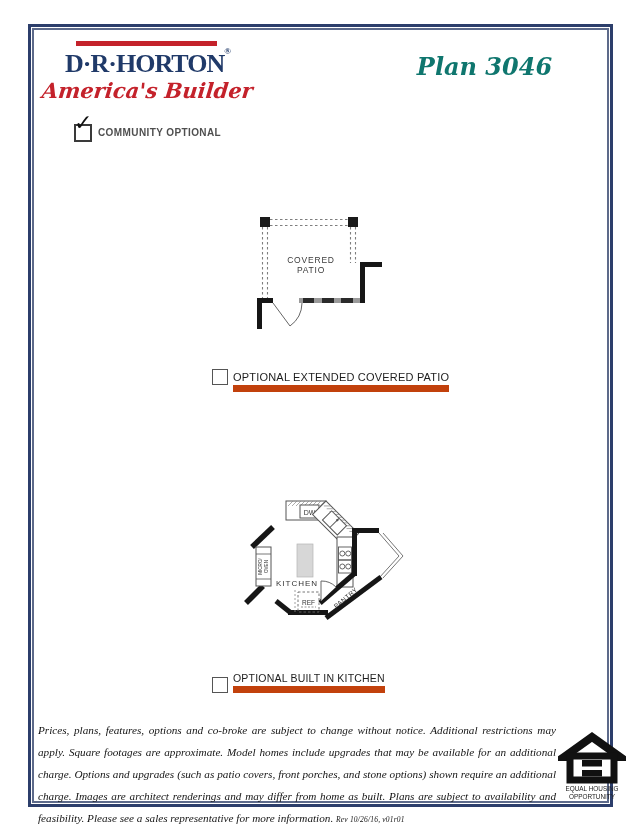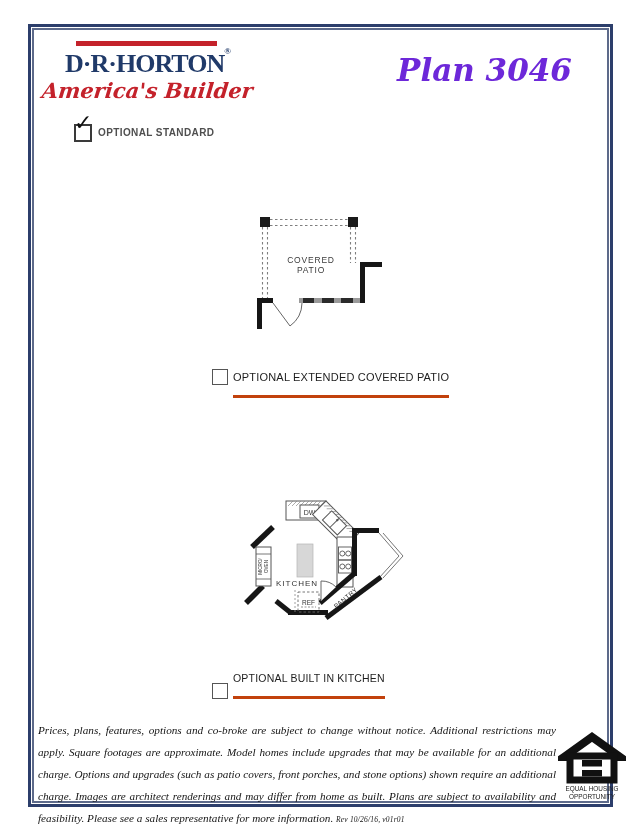--- a/index.html
+++ b/index.html
@@ -15,31 +15,31 @@
   .logo-bar{position:absolute;left:76px;top:41px;width:141px;height:5px;background:#c4222b;}
   .logo-brand{position:absolute;left:58px;top:46px;width:180px;text-align:center;
          font-family:"Liberation Serif",serif;font-weight:bold;font-size:26px;
          color:#203a69;letter-spacing:-1px;white-space:nowrap;}
   .logo-brand sup{font-size:9px;letter-spacing:0;vertical-align:18px;}
   .logo-tagline{position:absolute;left:40px;top:78px;width:215px;text-align:center;
          font-family:"DejaVu Serif",serif;font-style:italic;font-weight:bold;
          font-size:21px;color:#c4222b;transform:skewX(-6deg);white-space:nowrap;}
   .plan-title{position:absolute;left:392px;top:52px;width:185px;text-align:center;
          font-family:"DejaVu Serif",serif;font-style:italic;font-weight:bold;
-         font-size:31px;color:#6d28d9;white-space:nowrap;}
+         font-size:24px;color:#0f766e;white-space:nowrap;}
   
   .opt-row{position:absolute;display:flex;align-items:flex-start;}
   .cbx{position:relative;width:14px;height:14px;border:2px solid #3a3a3a;background:#fff;flex:0 0 auto;}
   .cbx-thin{border:1.5px solid #555;}
   .check-glyph{position:absolute;left:-2px;top:-14px;font-family:"DejaVu Sans",sans-serif;
          font-weight:bold;font-size:22px;color:#101010;line-height:1;}
   .cs-label{margin-left:6px;margin-top:3px;font-size:10px;font-weight:bold;
          color:#4f4f4f;letter-spacing:0.4px;white-space:nowrap;}
   .opt-label{margin-left:5px;margin-top:2px;font-size:11px;color:#1d1d1d;
-         letter-spacing:0.2px;border-bottom:3px solid #c2410c;padding-bottom:12px;
+         letter-spacing:0.2px;border-bottom:7px solid #c2410c;padding-bottom:2px;
          white-space:nowrap;}
   .opt-label.small{font-size:10.5px;}
   
   .plan-svg{position:absolute;}
   
   .disclaimer{position:absolute;left:38px;top:719px;width:518px;margin:0;
          font-family:"Liberation Serif",serif;font-style:italic;font-size:11.2px;
          line-height:22px;color:#141414;text-align:justify;}
   .rev{font-size:7.5px;letter-spacing:0.2px;}
   .eho{position:absolute;left:558px;top:729px;}
@@ -54,21 +54,21 @@
 
   <div class="logo-bar"></div>
   <div class="logo-brand"><span>D·R·HORTON</span><sup>®</sup></div>
   <div class="logo-tagline">America's Builder</div>
   <div class="plan-title">Plan 3046</div>
 
   <div class="opt-row" style="left:74px;top:124px;">
     <span class="cbx">
         <span class="check-glyph">✓</span>
       </span>
-    <span class="cs-label">OPTIONAL STANDARD</span>
+    <span class="cs-label">COMMUNITY OPTIONAL</span>
   </div>
 
   <svg class="plan-svg" style="left:248px;top:205px;" width="154" height="132" viewBox="248 205 154 132">
 
     <g fill="#1a1a1a">
       <rect x="260" y="217" width="10" height="10"></rect>
       <rect x="348" y="217" width="10" height="10"></rect>
     </g>
 
     <g stroke="#7e7e7e" stroke-width="1.1" stroke-dasharray="2.5 2.5">

